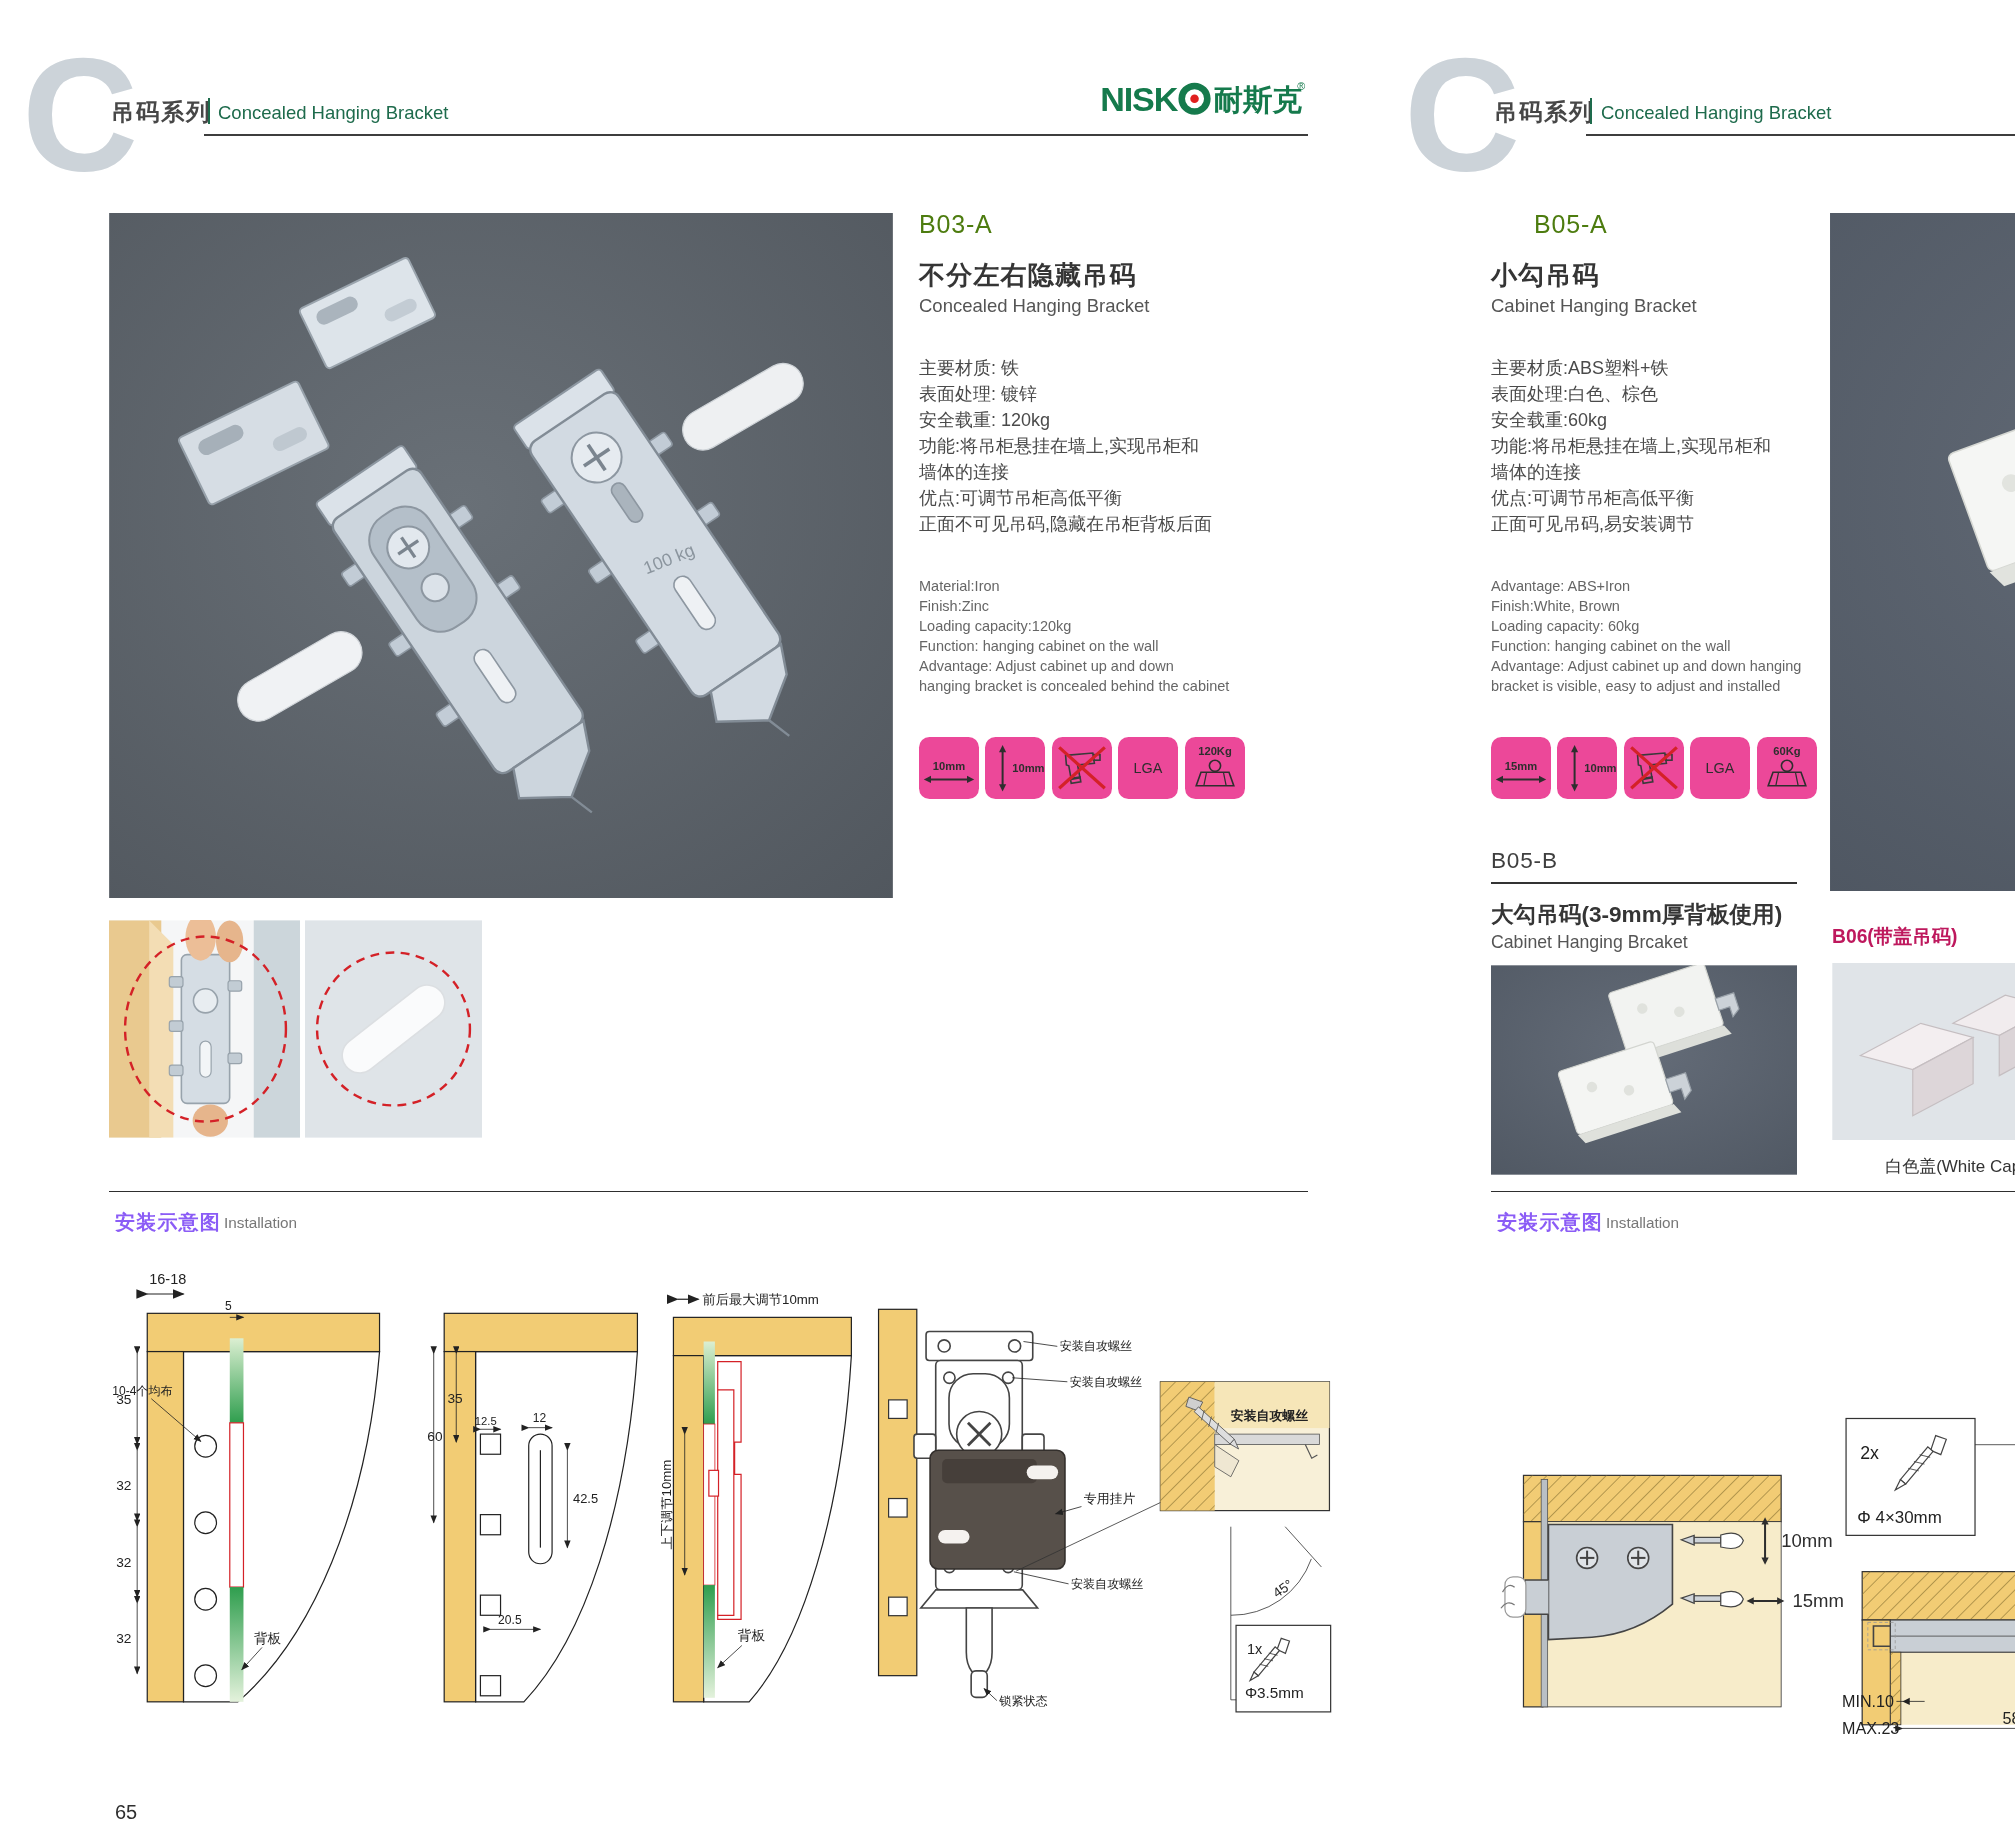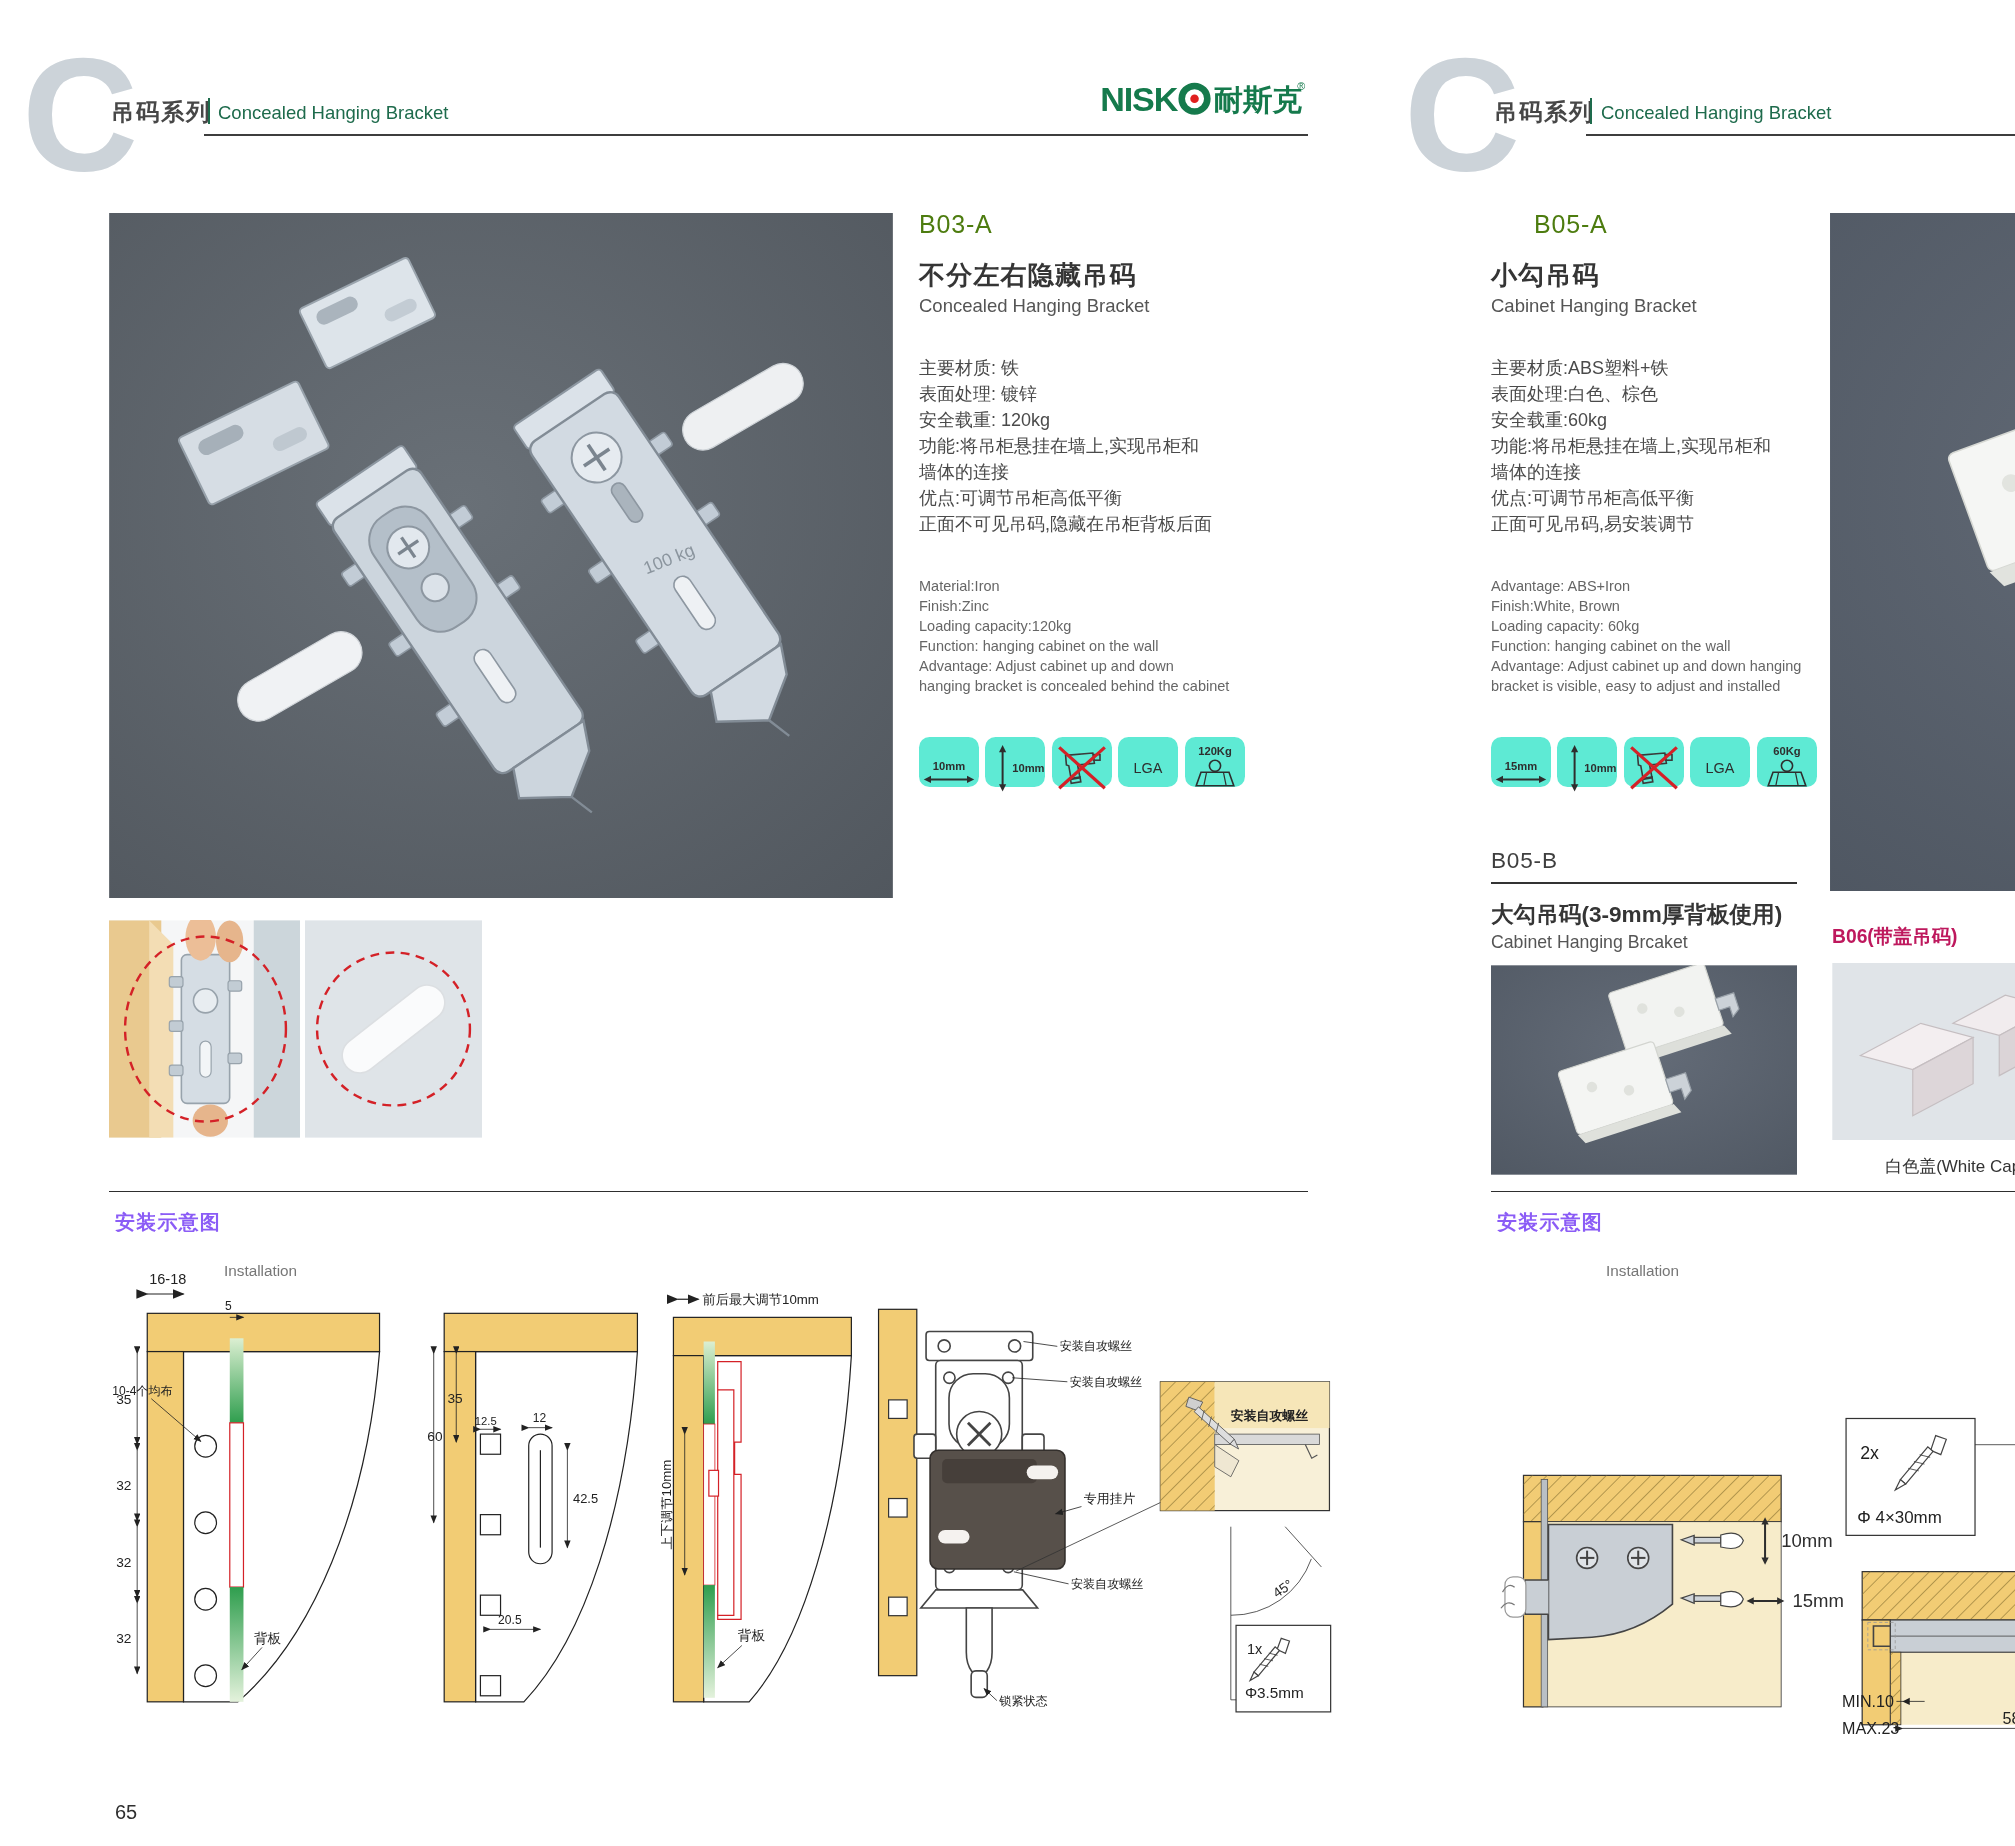--- a/index.html
+++ b/index.html
@@ -9,23 +9,23 @@
   .series-cn{font-size:23.4px;font-weight:700;color:#474747;letter-spacing:1.6px;z-index:2;}
   .series-sep{width:2px;height:26px;background:#1e6b4c;z-index:2;}
   .series-en{font-size:18.5px;color:#1e6b4c;z-index:2;}
   .head-rule{height:1.6px;background:#3d3d3d;z-index:2;}
   .code{font-size:25px;color:#4d7c0f;letter-spacing:0.8px;}
   .name-cn{font-size:26px;font-weight:700;color:#353535;letter-spacing:1.2px;}
   .name-en{font-size:18.5px;color:#555;}
   .spec-cn{font-size:18px;color:#4a4a4a;line-height:26px;}
   .spec-en{font-size:14.5px;color:#666;line-height:20px;}
   .icon-row{display:flex;gap:6.4px;}
-  .spec-icon{width:60px;height:50px;background:#5eead4;border-radius:10.5px;flex:0 0 auto;}
+  .spec-icon{width:60px;height:62px;background:#ec4899;border-radius:10.5px;flex:0 0 auto;}
   .install-cn{font-size:20px;font-weight:700;color:#8b5cf6;letter-spacing:1.2px;}
-  .install-en{font-size:15.3px;color:#777;margin-top:48px;}
+  .install-en{font-size:15.3px;color:#777;}
   .section-line{height:1.2px;background:#2e2e2e;}
   .pagenum{font-family:Liberation Sans, sans-serif;font-size:20px;color:#2f2f2f;margin-top:36px;}
   .code-b{font-size:22.6px;color:#3f3f3f;letter-spacing:0.8px;}
   .name-cn-b{font-size:22.6px;font-weight:700;color:#353535;}
   .b06-title{font-size:19.3px;font-weight:700;color:#be185d;}
   .cap-label{font-size:17px;color:#333;text-align:center;width:248px;}
   svg text{font-family:"Liberation Sans",sans-serif;}
 </style>
 </head>
 <body>

